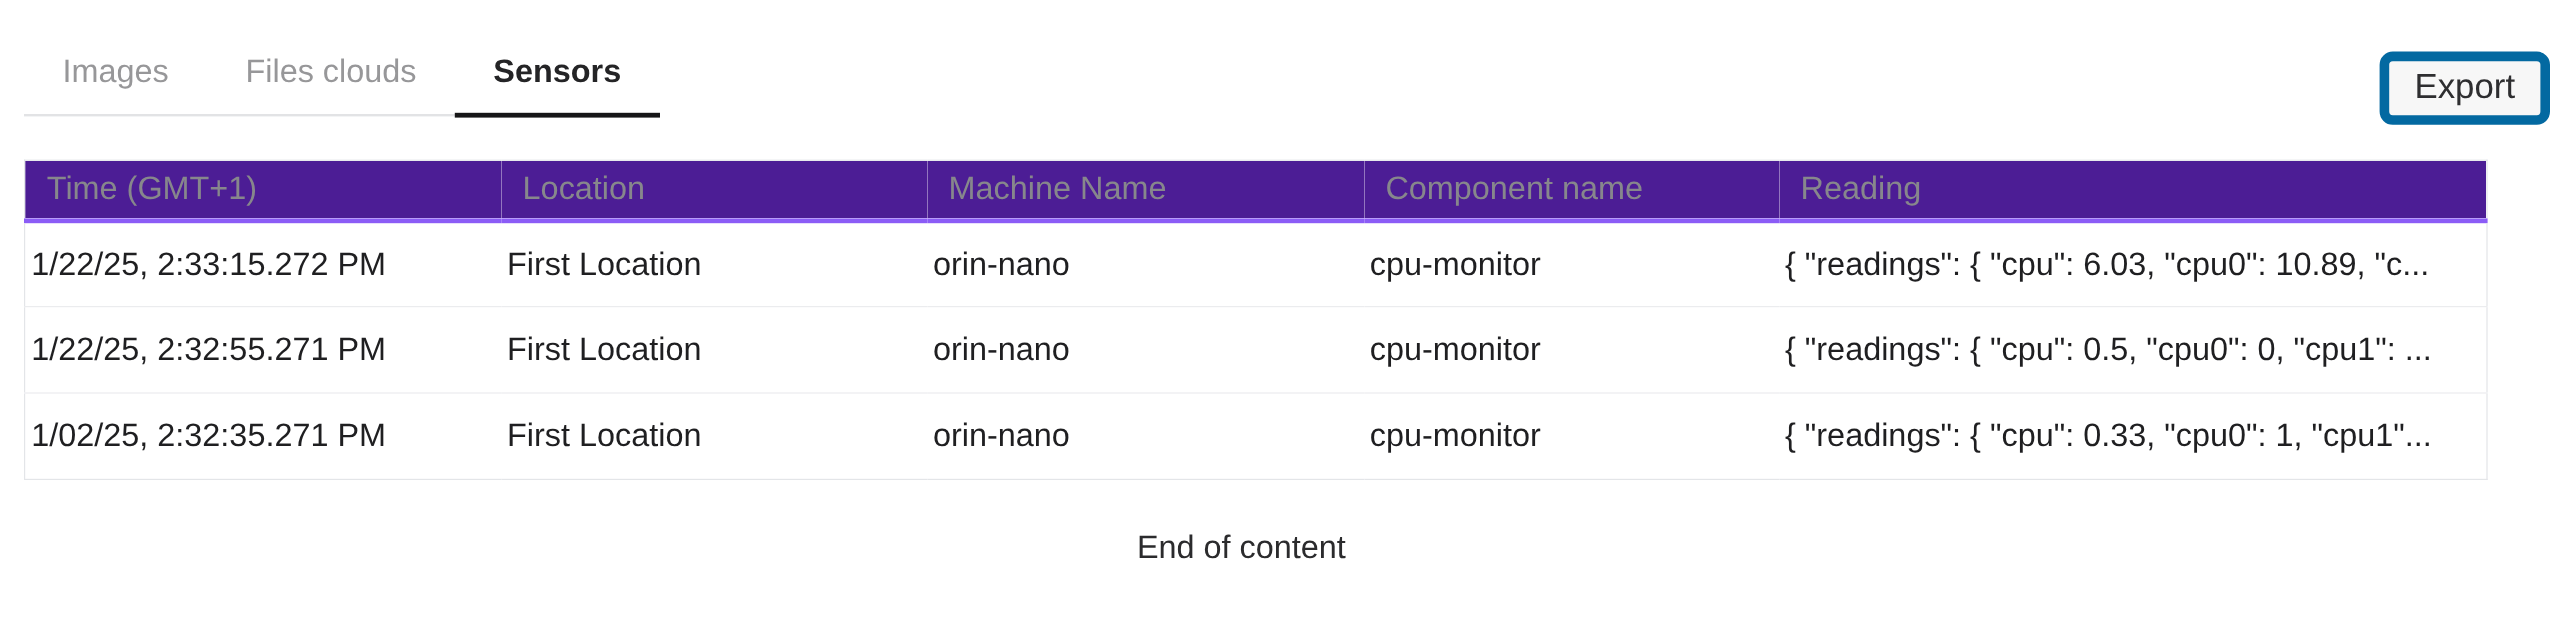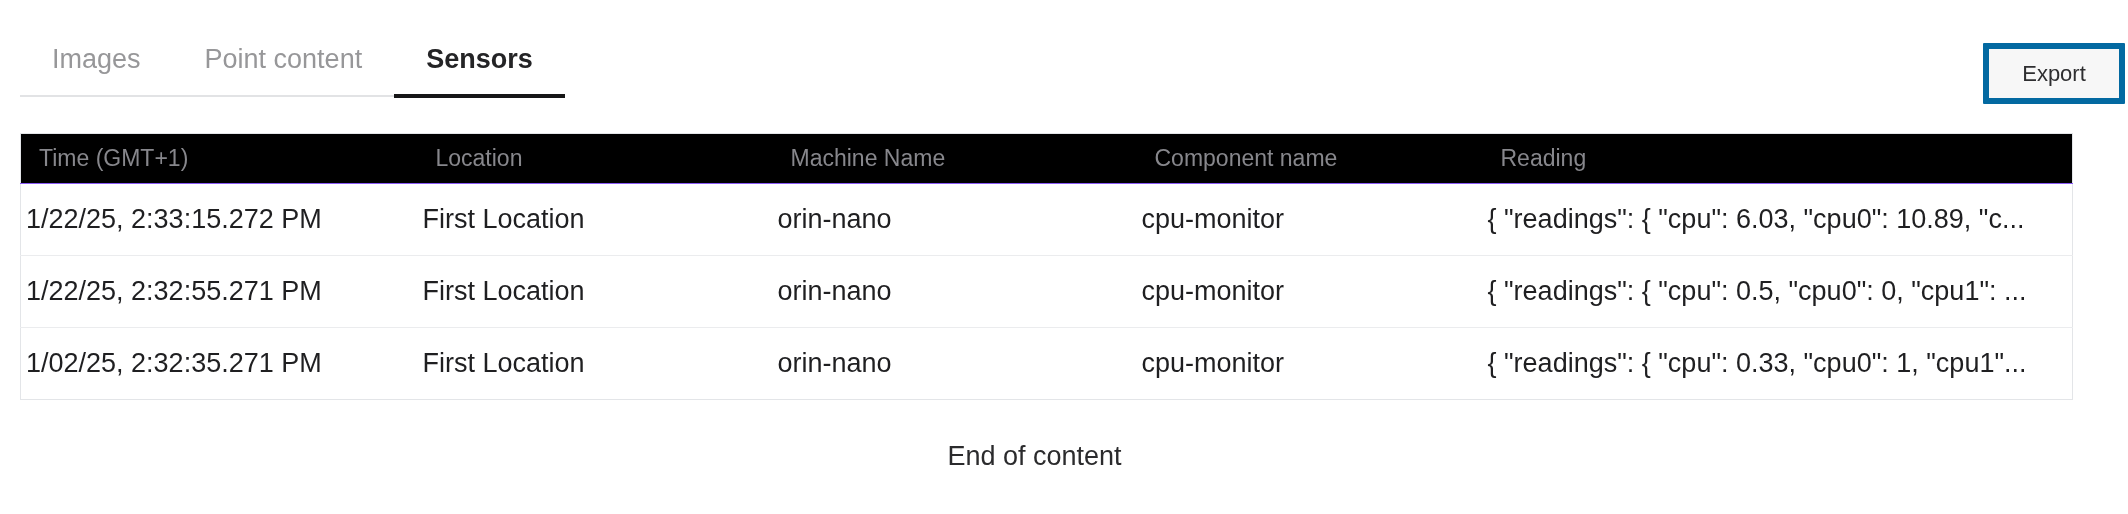--- a/index.html
+++ b/index.html
@@ -35,49 +35,49 @@
     font-weight: 700;
     border-bottom-color: #161617;
   }
 
   
   .export-btn {
     position: absolute;
     top: 43px; right: 3px;
     width: 142px; height: 61px;
     background: #f7f7f7;
-    border: 6px solid #0369a1;
-    border-radius: 1px;
+    border: 8px solid #0369a1;
+    border-radius: 11px;
     font-family: "Liberation Sans", sans-serif;
-    font-size: 22px;
+    font-size: 29px;
     color: #2e2e30;
     cursor: pointer;
   }
 
   
   .data-table {
     position: absolute;
     left: 20px; top: 133px;
     width: 2053px;
     border-collapse: collapse;
     table-layout: fixed;
     background: #ffffff;
     border: 1px solid #e3e5e8;
   }
   .data-table th {
     height: 50px;
-    background: #000000;
+    background: #4c1d95;
     color: #87878c;
-    font-size: 23px;
+    font-size: 27px;
     font-weight: 400;
     text-align: left;
     padding: 0 0 0 18px;
     white-space: nowrap;
     overflow: hidden;
-    border-bottom: 1px solid #8b5cf6;
+    border-bottom: 4px solid #8b5cf6;
   }
   .data-table td {
     height: 72px;
     font-size: 27px;
     color: #1f1f21;
     padding: 0 0 0 5px;
     white-space: nowrap;
     overflow: hidden;
     border-bottom: 1px solid #ebecee;
   }
@@ -91,21 +91,21 @@
     text-align: center;
     font-size: 27px;
     color: #2b2b2d;
   }
 </style>
 </head>
 <body>
 
 <nav class="tabbar">
   <div class="tab">Images</div>
-  <div class="tab">Point content</div>
+  <div class="tab">Files clouds</div>
   <div class="tab active">Sensors</div>
 </nav>
 
 <button class="export-btn">Export</button>
 
 <table class="data-table">
   <colgroup>
     <col style="width:397px">
     <col style="width:355px">
     <col style="width:364px">

